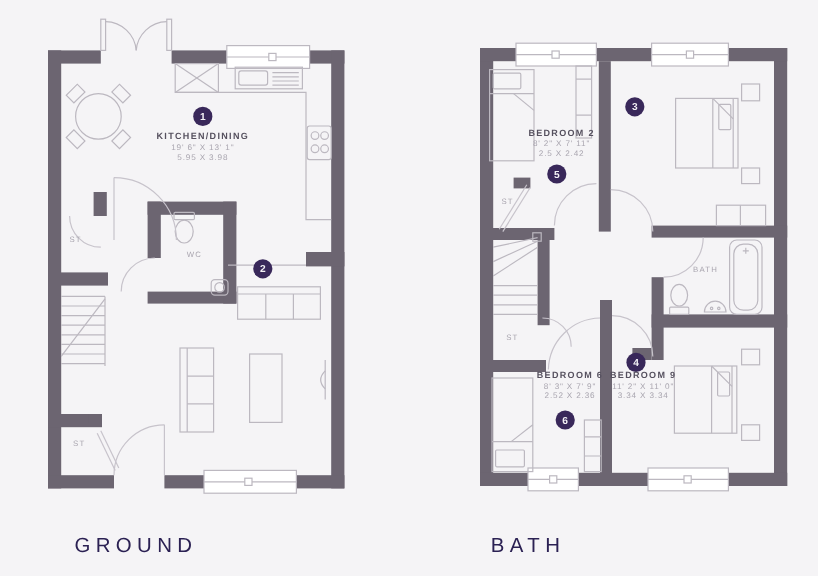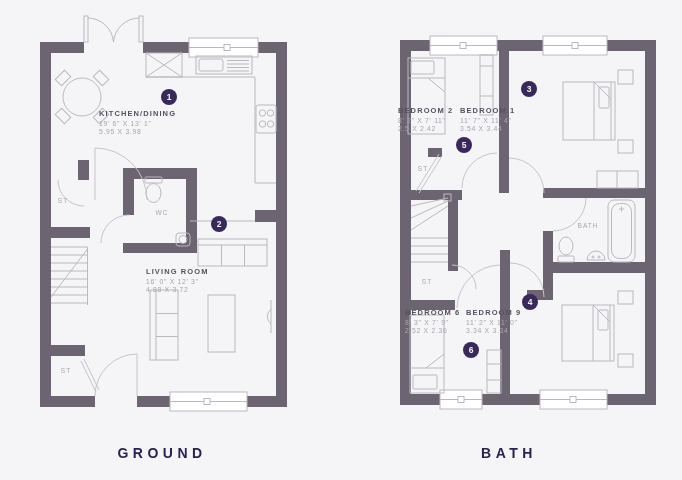--- a/index.html
+++ b/index.html
@@ -1,26 +1,26 @@
 <!DOCTYPE html>
 <html><head>
 <meta charset="utf-8">
 <style>
   * { margin:0; padding:0; box-sizing:border-box; }
   html,body { background:#f5f4f6; }
   body { font-family:"Liberation Sans", sans-serif; }
   .canvas { position:relative; width:682px; height:480px; background:#f5f4f6; overflow:hidden; }
   .plan-svg { position:absolute; }
-  .room-label { position:absolute; text-align:left; }
+  .room-label { position:absolute; text-align:center; }
   .room-name { font-size:7.5px; font-weight:bold; letter-spacing:1.1px; color:#56515f; white-space:nowrap; }
   .room-dims { font-size:6.8px; letter-spacing:0.7px; color:#a9a5af; margin-top:1.5px; white-space:nowrap; }
   .small-label { position:absolute; font-size:6.5px; letter-spacing:1px; color:#a9a5af; text-align:center; }
   .num-circle { position:absolute; width:16px; height:16px; border-radius:50%; background:#39285a; color:#f3f1f5;
                 font-size:8.5px; font-weight:bold; line-height:16px; text-align:center; }
-  .floor-label { position:absolute; font-size:14px; font-weight:bold; letter-spacing:4.5px; color:#2b2153; text-align:center; }
+  .floor-label { position:absolute; font-size:17px; font-weight:normal; letter-spacing:4.5px; color:#2b2153; text-align:left; }
 </style>
 </head>
 <body>
 
 <div class="canvas">
 
   <svg class="plan-svg" style="left:30px;top:8px" width="272" height="408" viewBox="0 0 272 408">
     <g fill="#6c6571" stroke="none">
       <rect x="10" y="34" width="11" height="365"></rect>
       <rect x="10" y="34" width="44" height="11"></rect>
@@ -223,36 +223,26 @@
   </svg>
 
   <div class="num-circle" style="left:161px;top:89px">1</div>
   <div class="room-label" style="left:99px;top:109px;width:140px">
     <div class="room-name">KITCHEN/DINING</div>
     <div class="room-dims">19' 6" X 13' 1"</div>
     <div class="room-dims">5.95 X 3.98</div>
   </div>
 
   <div class="num-circle" style="left:211px;top:216px">2</div>
-  <div class="room-label" style="left:146px;top:267px;width:140px">
-    <div class="room-name">LIVING ROOM</div>
-    <div class="room-dims">16' 0" X 12' 3"</div>
-    <div class="room-dims">4.88 X 3.72</div>
-  </div>
 
   <div class="small-label" style="left:140px;top:209px;width:44px">WC</div>
   <div class="small-label" style="left:41px;top:197px;width:44px">ST</div>
   <div class="small-label" style="left:44px;top:367px;width:44px">ST</div>
 
   <div class="num-circle" style="left:521px;top:81px">3</div>
-  <div class="room-label" style="left:460px;top:106px;width:140px">
-    <div class="room-name">BEDROOM 1</div>
-    <div class="room-dims">11' 7" X 11' 4"</div>
-    <div class="room-dims">3.54 X 3.44</div>
-  </div>
 
   <div class="room-label" style="left:398px;top:106px;width:140px">
     <div class="room-name">BEDROOM 2</div>
     <div class="room-dims">8' 2" X 7' 11"</div>
     <div class="room-dims">2.5 X 2.42</div>
   </div>
   <div class="num-circle" style="left:456px;top:137px">5</div>
 
   <div class="num-circle" style="left:522px;top:294px">4</div>
   <div class="room-label" style="left:466px;top:308px;width:140px">

